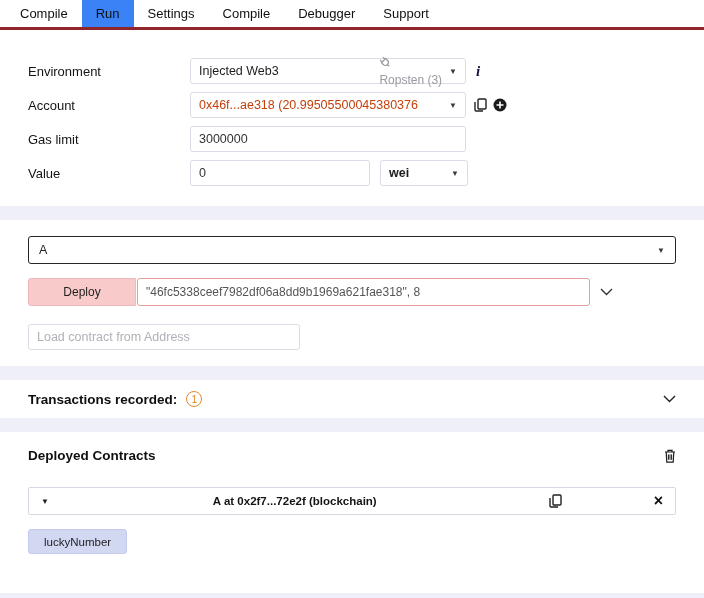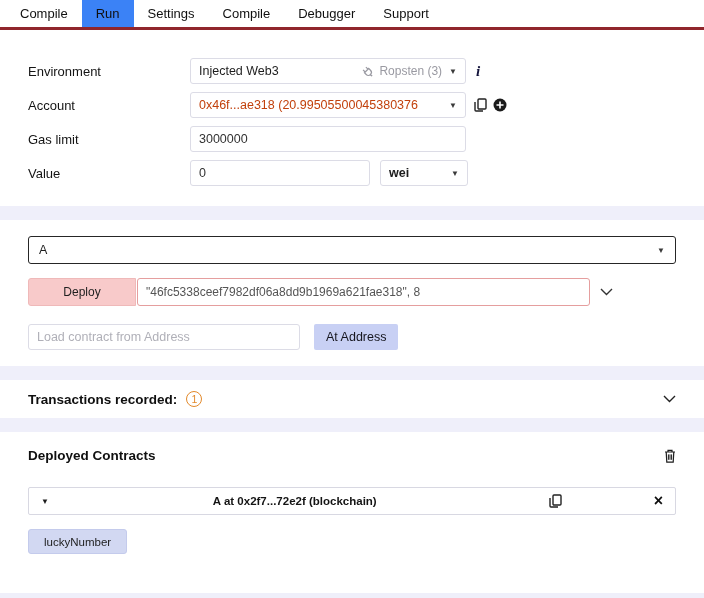--- a/index.html
+++ b/index.html
@@ -35,21 +35,21 @@
   .flabel{ width:162px; font-size:13px; color:#141414; }
   .select{
     height:26px; background:#fff;
     border:1px solid #dcdce6; border-radius:3px;
     display:flex; align-items:center;
     padding:0 8px; font-size:12.5px; cursor:pointer;
   }
   .env,.acct{ width:276px; }
   .selval{ white-space:nowrap; overflow:hidden; }
   .acct .selval{ flex:1; color:#c2410c; }
-  .netwrap{ margin-left:auto; display:flex; align-items:flex-end; gap:5px; color:#9a9aa2; font-size:12px; }
+  .netwrap{ margin-left:auto; display:flex; align-items:flex-start; gap:5px; color:#9a9aa2; font-size:12px;flex-direction:column; }
   .caret{ font-size:8px; color:#3a3a3a; margin-left:7px; }
   .info{
     margin-left:10px;
     font-family:"Liberation Serif", serif;
     font-weight:bold; font-style:italic;
     font-size:15px; color:#14143c; cursor:pointer;
   }
   input{
     height:26px; border:1px solid #dcdce6; border-radius:3px;
     padding:0 8px; font-size:12.5px; color:#333;
@@ -197,21 +197,20 @@
     <input class="deployargs" type="text" value="&quot;46fc5338ceef7982df06a8dd9b1969a621fae318&quot;, 8" style="">
     <span class="chev">
       <svg width="13" height="8" viewBox="0 0 13 8">
           <path d="M1 1l5.5 5.5L12 1" fill="none" stroke="#333" stroke-width="1.4"></path>
         </svg>
     </span>
   </div>
 
   <div class="loadrow">
     <input class="loadinput" type="text" placeholder="Load contract from Address" style="">
-    <button class="atbtn">At Address</button>
   </div>
 </section>
 
 <section class="card txbar">
   <span class="txtitle">Transactions recorded:</span>
   <span class="badge">1</span>
   <span class="chev">
     <svg width="13" height="8" viewBox="0 0 13 8">
         <path d="M1 1l5.5 5.5L12 1" fill="none" stroke="#222" stroke-width="1.4"></path>
       </svg>

